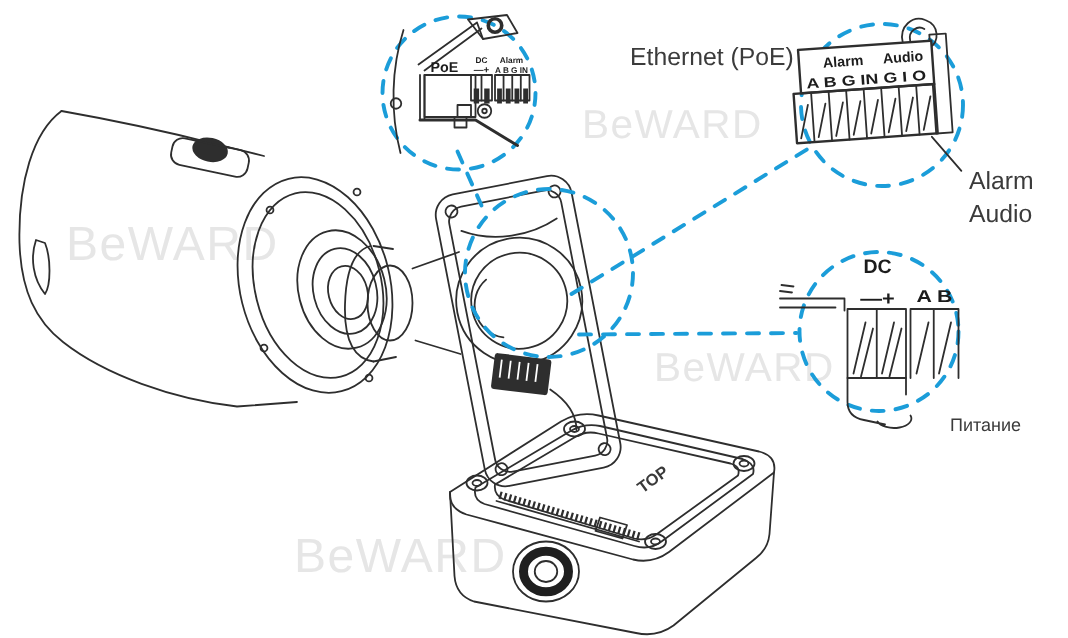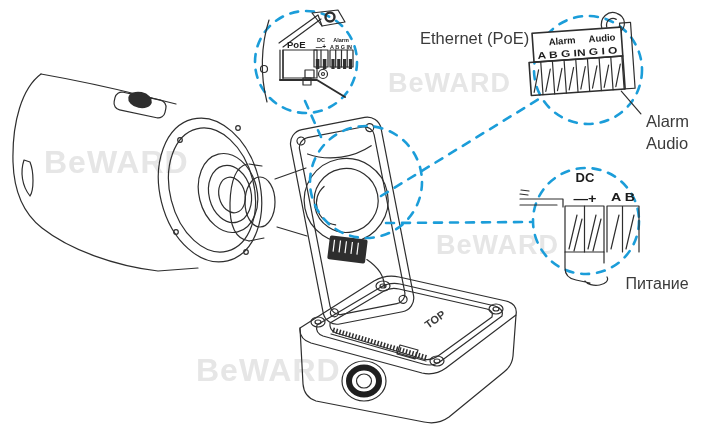--- a/index.html
+++ b/index.html
@@ -4,32 +4,32 @@
 <style>
   :root{
     --accent:#1b9dd9;
     --line:#2e2e2e;
     --text-c:#3b3b3b;
     --wm:#e6e6e6;
   }
   *{margin:0;padding:0;box-sizing:border-box;}
   body{background:#fff;font-family:"Liberation Sans",sans-serif;}
   .stage{position:relative;width:712px;height:425px;background:#fff;overflow:hidden;}
-  .wm{position:absolute;font-weight:700;color:var(--wm);letter-spacing:1px;user-select:none;white-space:nowrap;text-align:center;}
+  .wm{position:absolute;font-weight:400;color:var(--wm);letter-spacing:1px;user-select:none;white-space:nowrap;text-align:center;}
   .wm1{left:44px;top:144px;font-size:32px;}
   .wm2{left:388px;top:68px;font-size:27px;}
   .wm3{left:436px;top:230px;font-size:27px;}
   .wm4{left:196px;top:352px;font-size:32px;}
   svg{position:absolute;left:0;top:0;}
   .ink{stroke:var(--line);fill:none;stroke-width:1.2;stroke-linejoin:round;stroke-linecap:round;}
   .fill-dark{fill:var(--line);stroke:none;}
   .blue-dash{stroke:var(--accent);fill:none;stroke-width:2.6;stroke-dasharray:8 8;stroke-linecap:round;}
   .tinytxt{fill:#1c1c1c;font-weight:700;font-family:"Liberation Sans",sans-serif;}
   .label{position:absolute;color:var(--text-c);font-size:16.5px;line-height:22px;}
-  .label-power{left:619px;top:273px;width:76px;text-align:center;font-size:16px;line-height:21px;}
+  .label-power{left:619px;top:273px;width:76px;text-align:center;font-size:12px;line-height:21px;}
   .label-alarm{left:646px;top:110px;}
 </style>
 </head>
 <body>
 
 <div class="stage">
 
   <div class="wm wm1">BeWARD</div>
   <div class="wm wm2">BeWARD</div>
   <div class="wm wm3">BeWARD</div>

